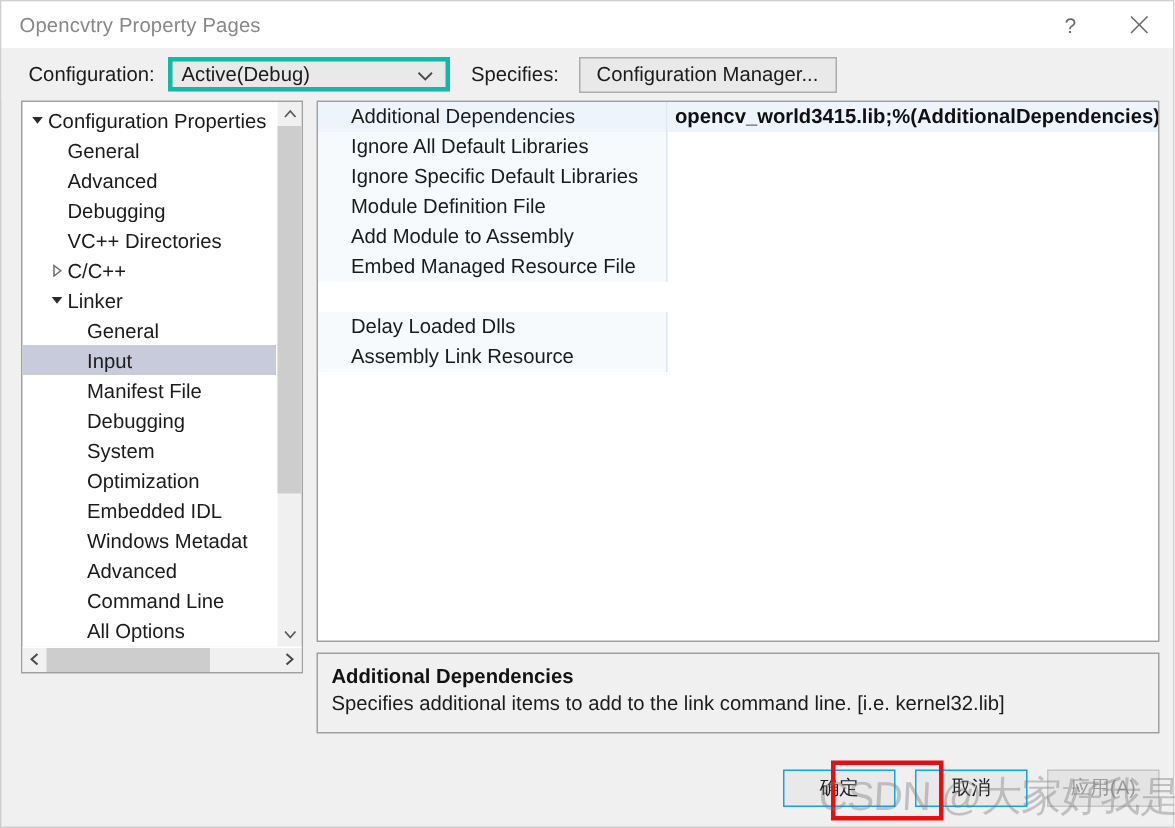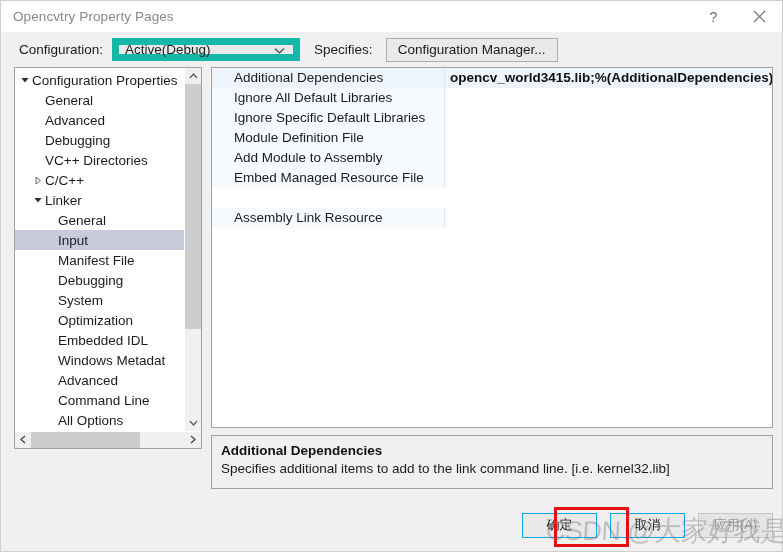--- a/index.html
+++ b/index.html
@@ -77,21 +77,21 @@
   }
   .cfg-label {
     font-size: 13.5px;
     color: #1b1b1b;
     white-space: nowrap;
   }
   .combo {
     position: relative;
     height: 23px;
     background: #e9e9e9;
-    border: 7px solid #14b8a6;
+    border: 3px solid #14b8a6;
     box-sizing: border-box;
     display: flex;
     align-items: center;
     font-size: 13.5px;
     color: #1b1b1b;
     cursor: default;
   }
   .combo .combo-value {
     padding-left: 6px;
     white-space: nowrap;
@@ -567,20 +567,24 @@
               <div class="gcell-val"></div>
             </div>
             <div class="grid-row">
               <div class="gcell-name">Embed Managed Resource File</div>
               <div class="gcell-val"></div>
             </div>
             <div class="grid-row">
               <div class="gcell-val"></div>
             </div>
             <div class="grid-row">
+              <div class="gcell-name">Delay Loaded Dlls</div>
+              <div class="gcell-val"></div>
+            </div>
+            <div class="grid-row">
               <div class="gcell-name">Assembly Link Resource</div>
               <div class="gcell-val"></div>
             </div>
           </div>
       </div>
       <div class="desc-panel">
         <div class="desc-title">Additional Dependencies</div>
         <div class="desc-text">Specifies additional items to add to the link command line. [i.e. kernel32.lib]</div>
       </div>
     </div>

